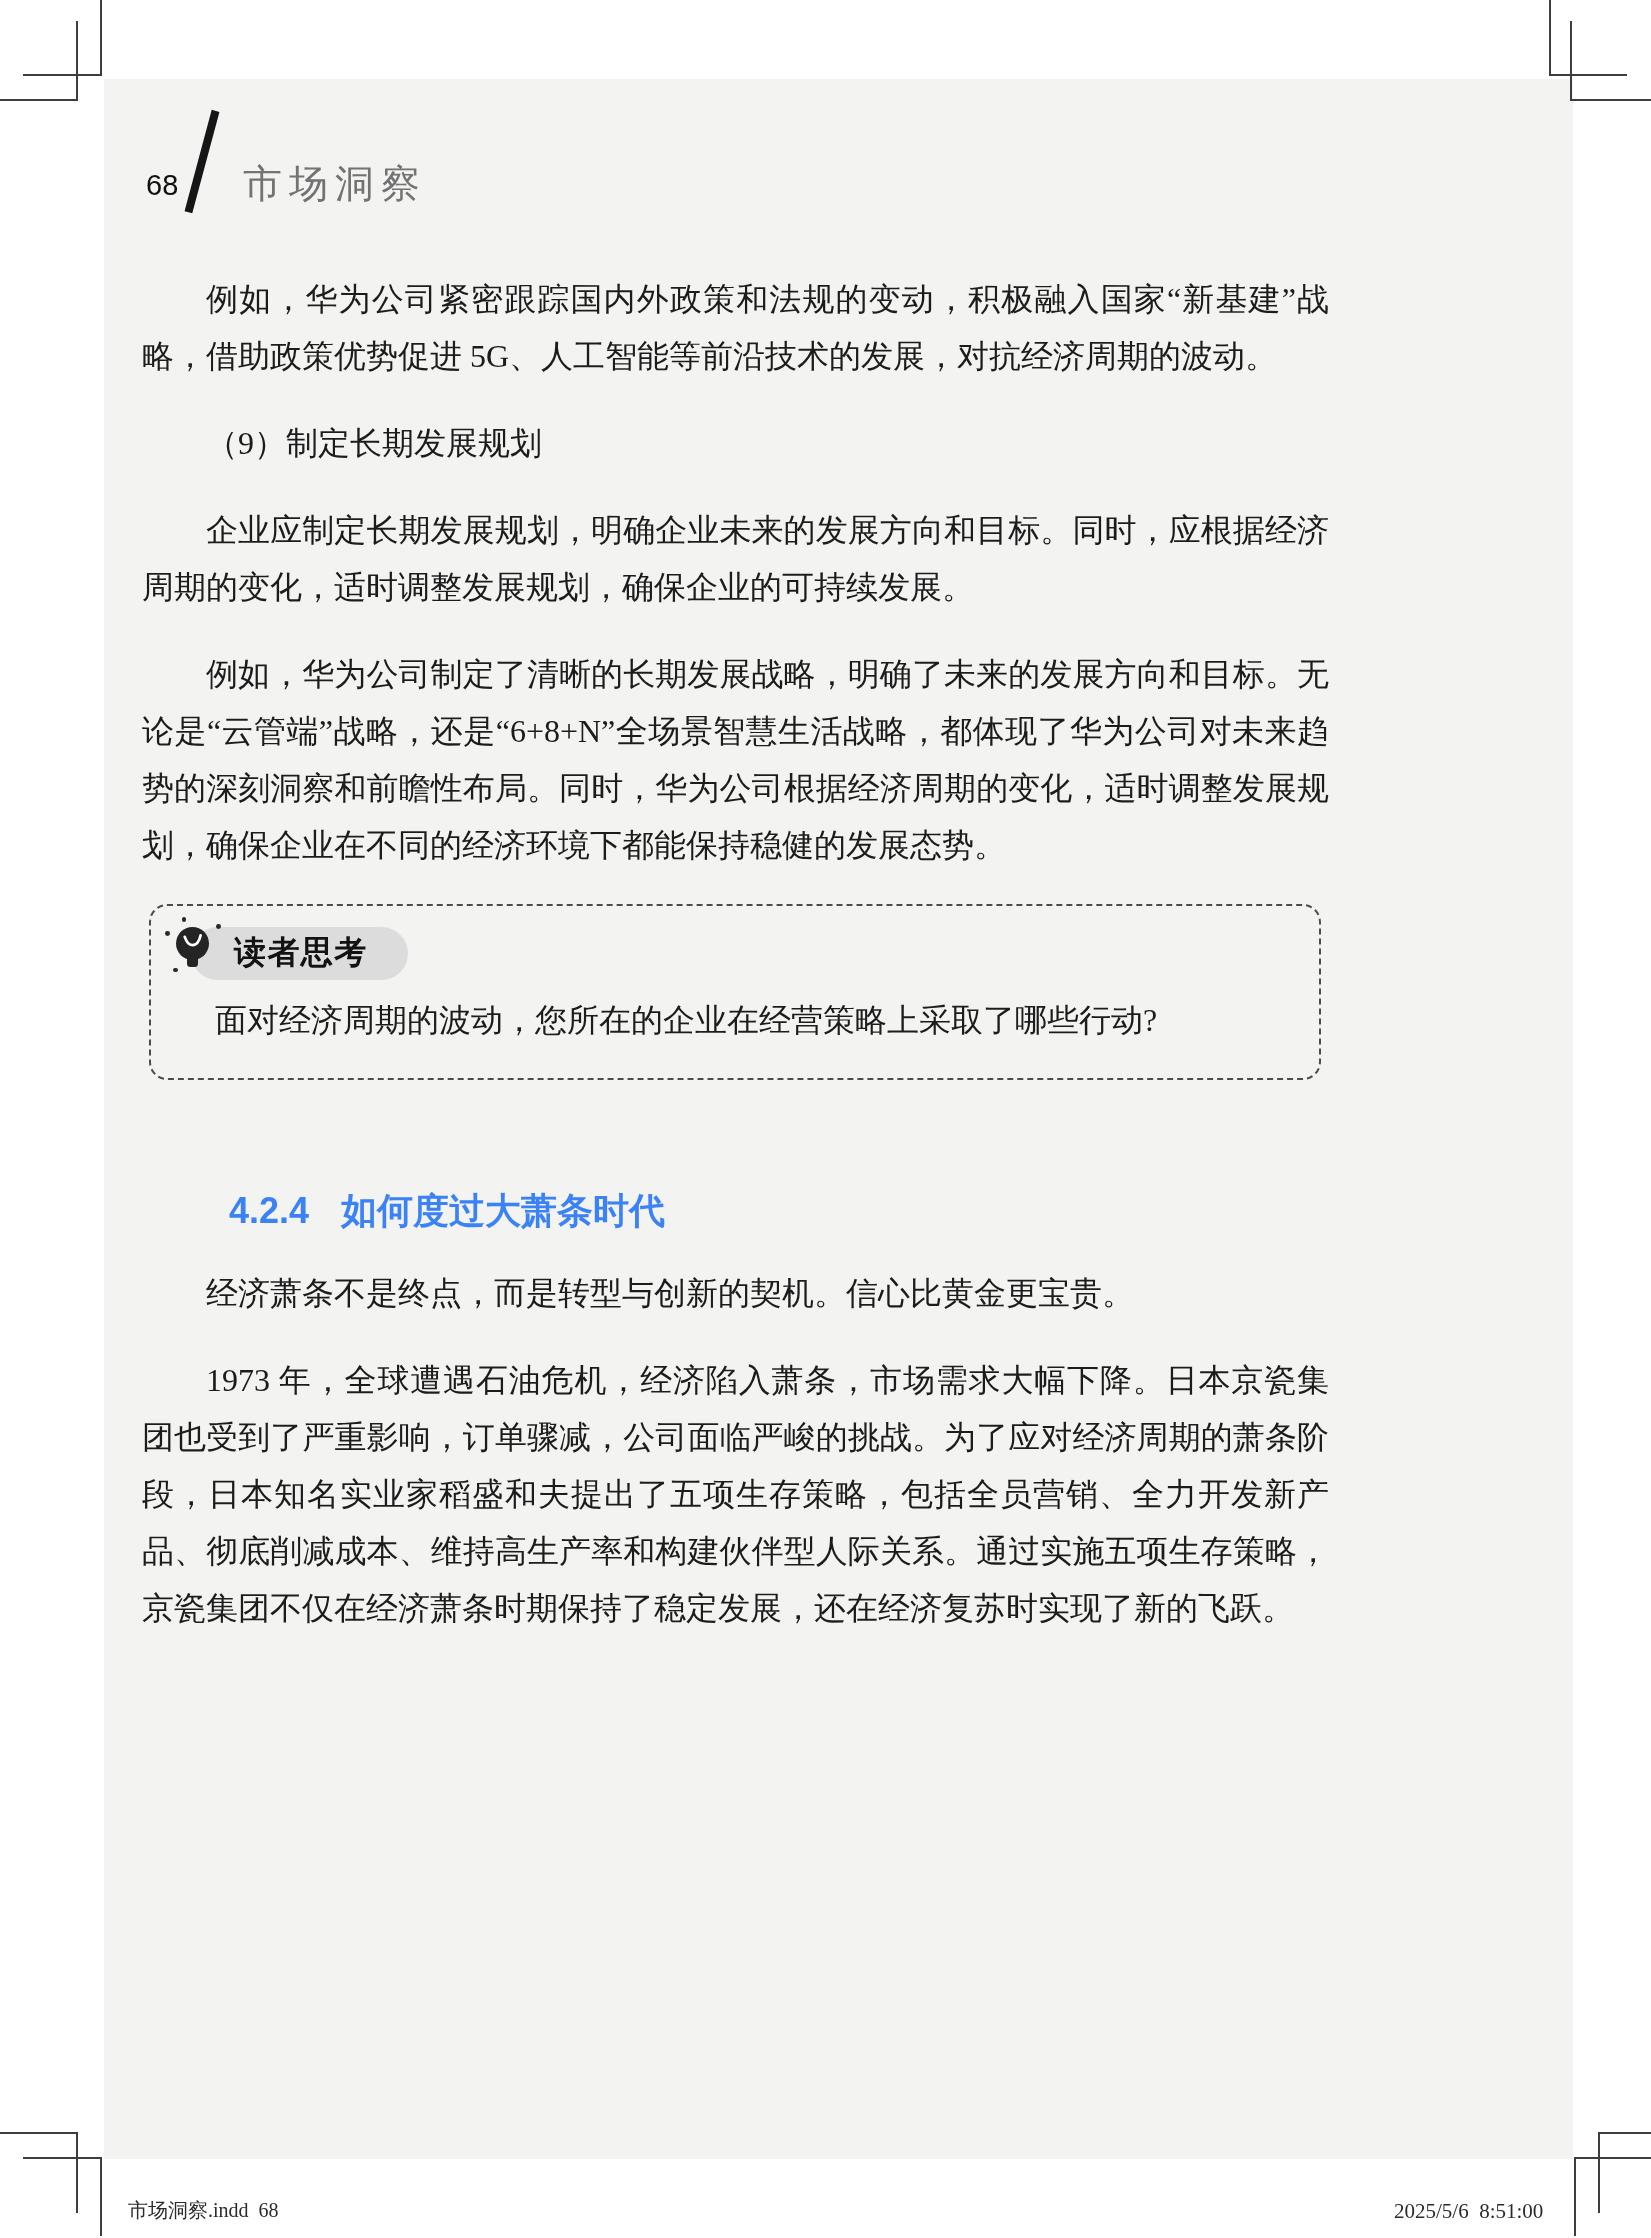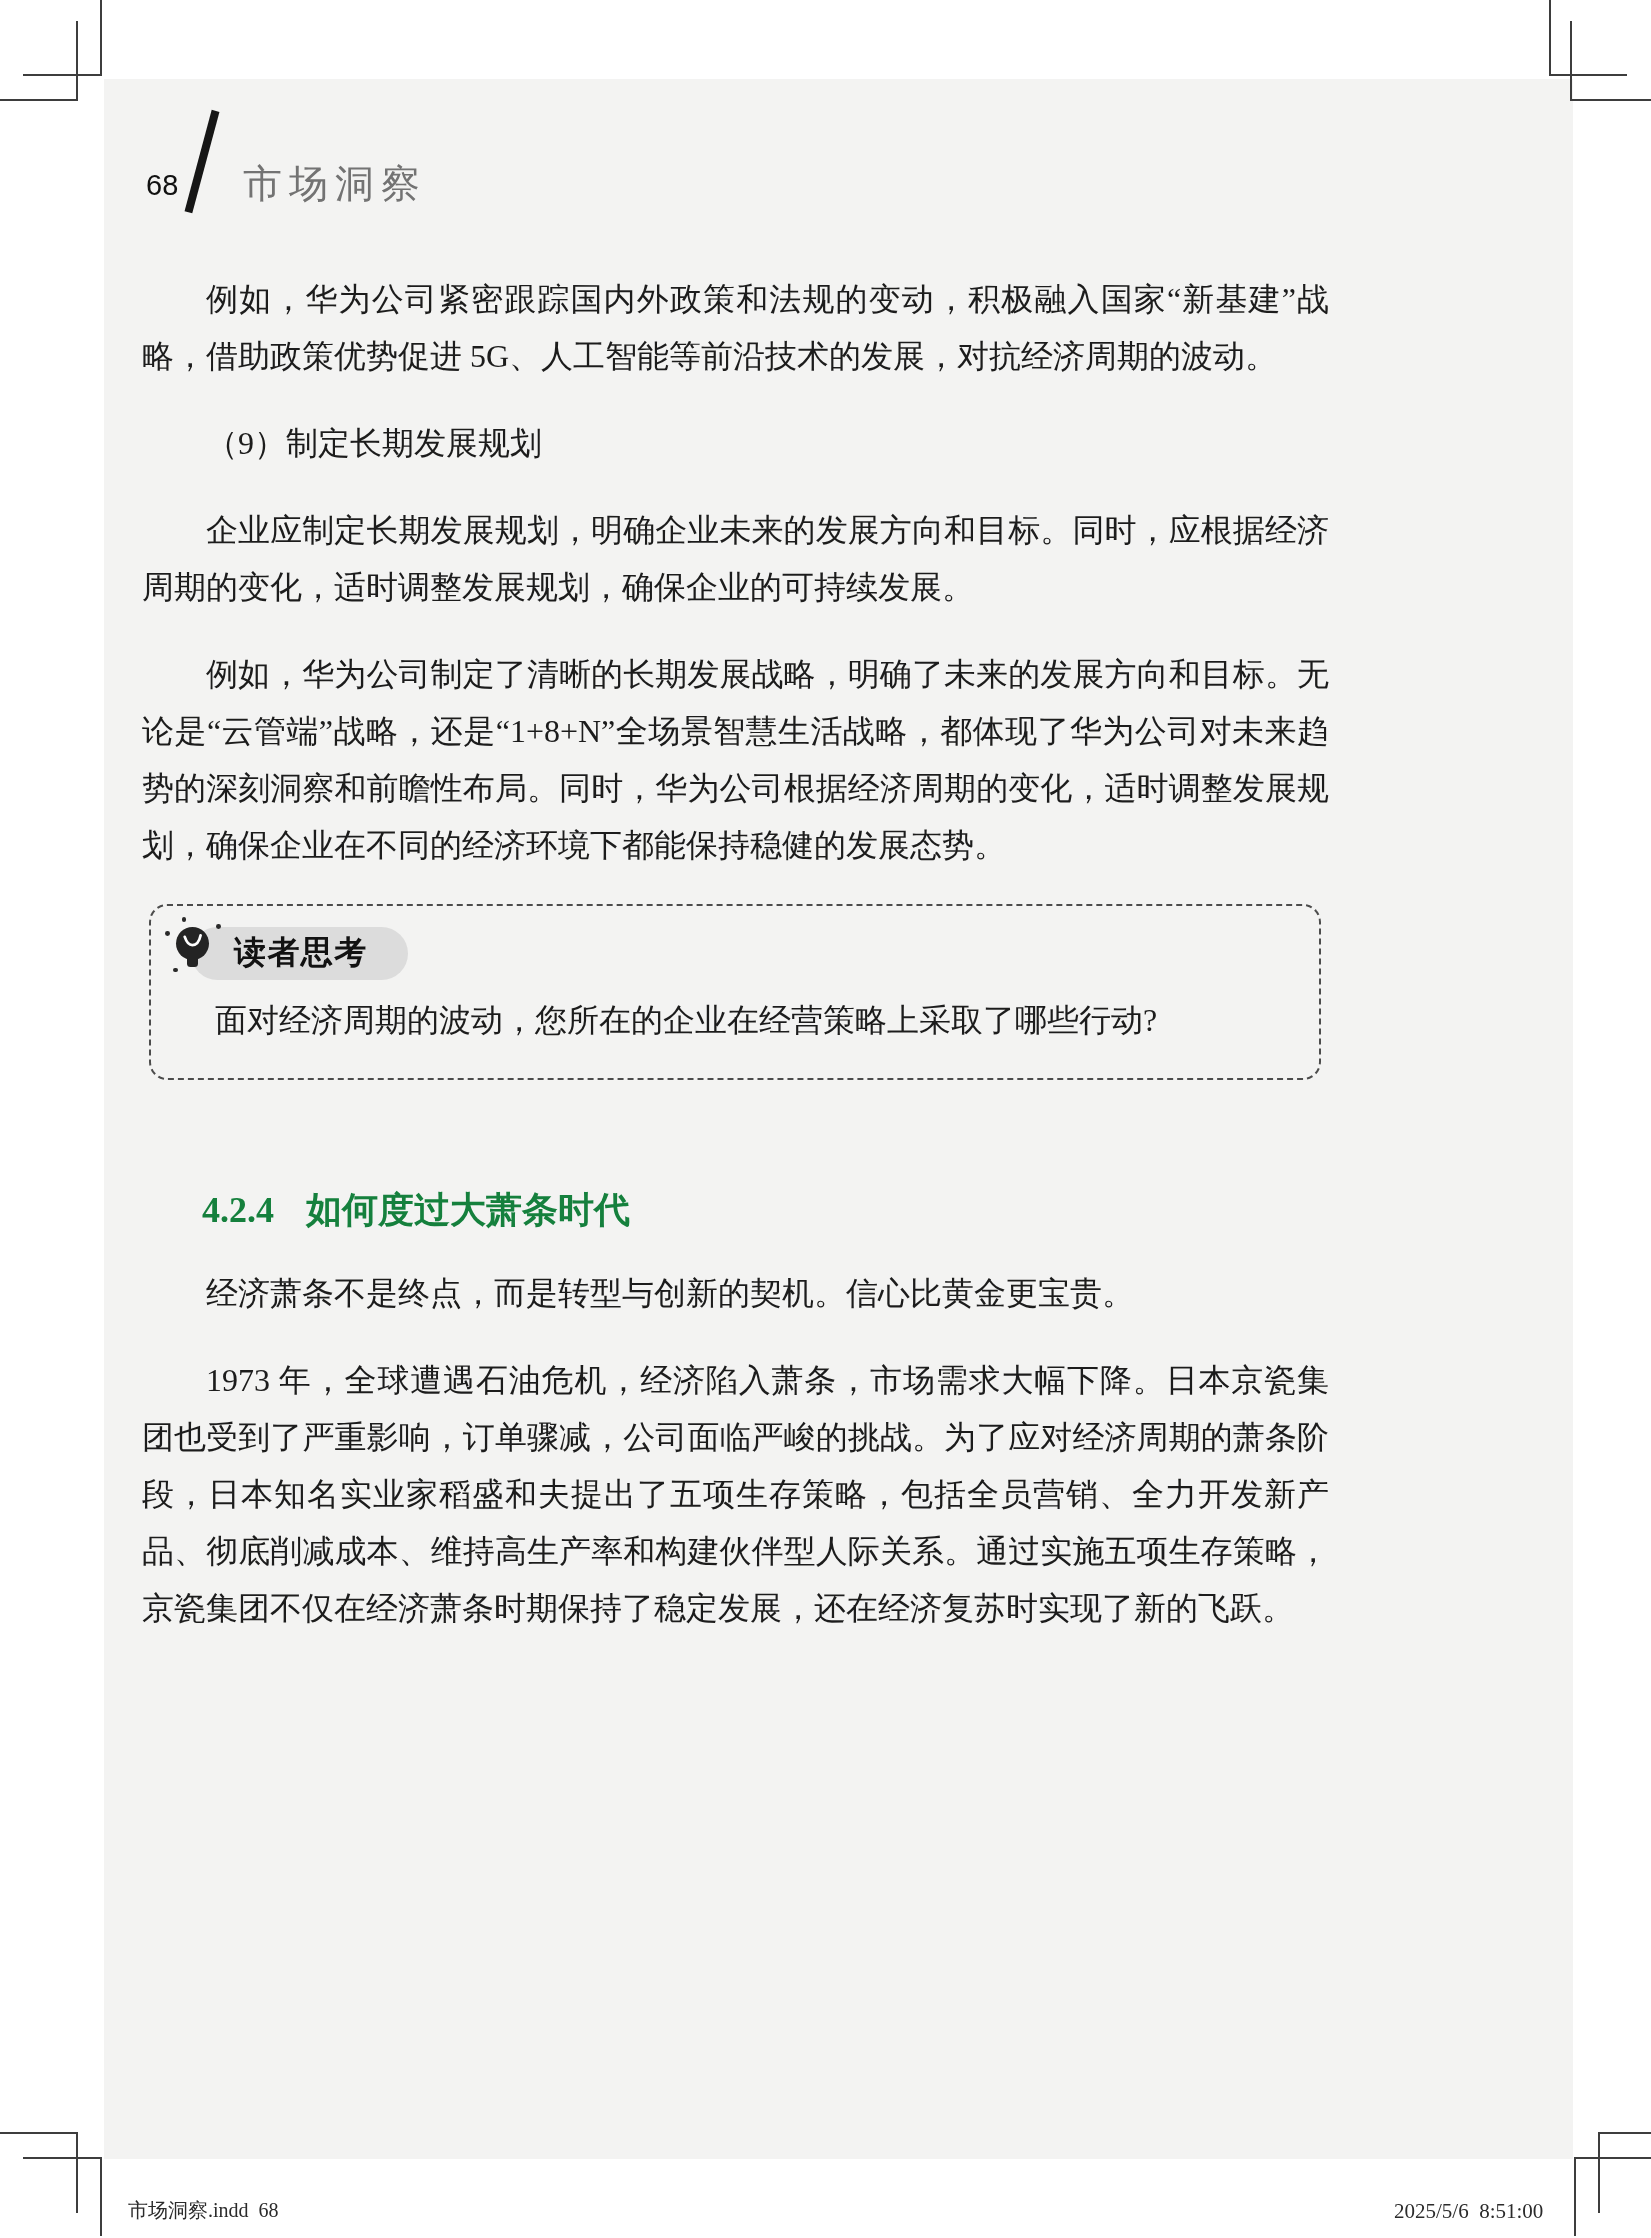--- a/index.html
+++ b/index.html
@@ -85,24 +85,24 @@
     font-family:"Liberation Sans","DejaVu Sans",sans-serif;
     font-weight:bold;font-size:32px;line-height:39px;color:#121212;
     letter-spacing:1.4px;
   }
   .callout-question{
     margin:11px 0 0 39px;
     font-size:32px;line-height:57px;color:#1c1c1c;
   }
   
   .section-heading{
-    margin:109px 0 0 60px;
+    margin:109px 0 0 87px;
     font-size:36px;line-height:43px;
-    font-weight:bold;color:#15803d;
-    font-family:Liberation Serif, serif;
+    font-weight:bold;color:#3b82f6;
+    font-family:Liberation Sans, sans-serif;
   }
   .section-heading .num{margin-right:32px;}
   .column .after-heading{margin-top:33px;}
   
   .slug-left{
     position:absolute;left:128px;top:2198px;
     font-family:Liberation Serif, serif;
     font-size:20px;line-height:25px;color:#2b2b2b;
     white-space:pre;
   }
@@ -140,21 +140,21 @@
 
 <div class="pagenum">68</div>
 <div class="hdr-slash"></div>
 <div class="running-title">市场洞察</div>
 
 <div class="column">
 
   <p>例如，华为公司紧密跟踪国内外政策和法规的变动，积极融入国家“新基建”战略，借助政策优势促进 5G、人工智能等前沿技术的发展，对抗经济周期的波动。</p>
   <p>（9）制定长期发展规划</p>
   <p>企业应制定长期发展规划，明确企业未来的发展方向和目标。同时，应根据经济周期的变化，适时调整发展规划，确保企业的可持续发展。</p>
-  <p>例如，华为公司制定了清晰的长期发展战略，明确了未来的发展方向和目标。无论是“云管端”战略，还是“1+8+N”全场景智慧生活战略，都体现了华为公司对未来趋势的深刻洞察和前瞻性布局。同时，华为公司根据经济周期的变化，适时调整发展规划，确保企业在不同的经济环境下都能保持稳健的发展态势。</p>
+  <p>例如，华为公司制定了清晰的长期发展战略，明确了未来的发展方向和目标。无论是“云管端”战略，还是“6+8+N”全场景智慧生活战略，都体现了华为公司对未来趋势的深刻洞察和前瞻性布局。同时，华为公司根据经济周期的变化，适时调整发展规划，确保企业在不同的经济环境下都能保持稳健的发展态势。</p>
 
   <div class="callout">
     <div class="callout-label-row">
       <div class="bulb">
         <svg width="22" height="18" viewBox="0 0 32 26">
           <path d="M4 4 q4 12 11 12 q9 0 12-14" stroke="#ffffff" stroke-width="4" fill="none" stroke-linecap="round"></path>
         </svg>
         <span class="stem"></span>
         <span class="spark s1"></span>
         <span class="spark s2"></span>

